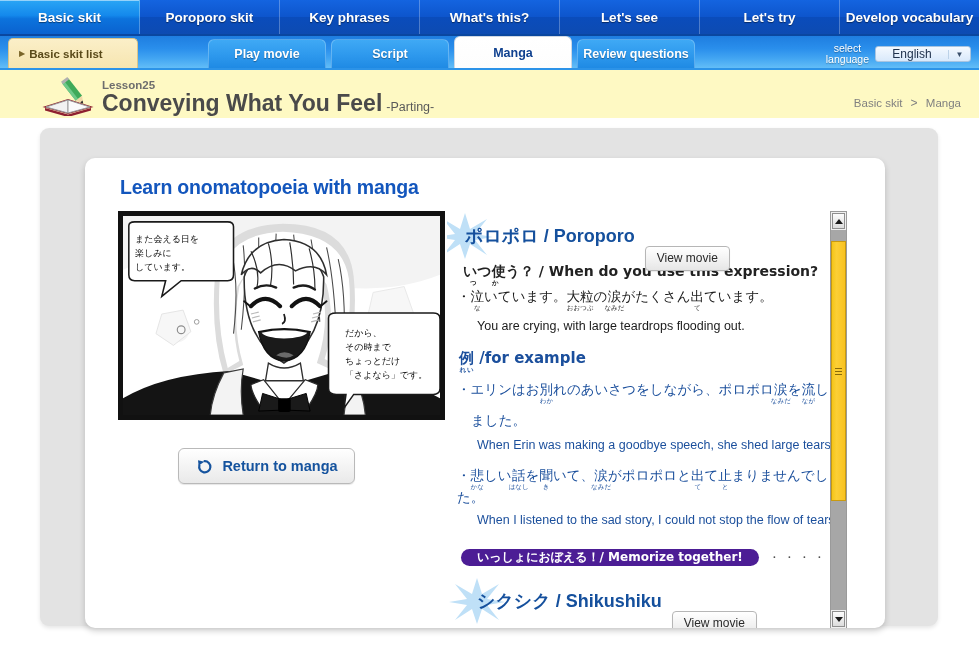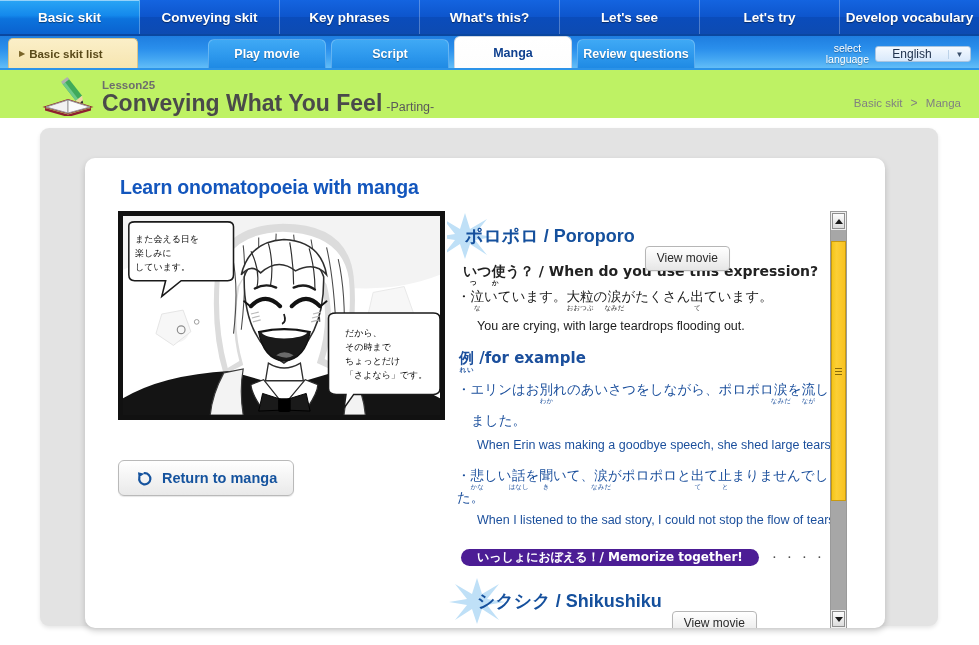--- a/index.html
+++ b/index.html
@@ -124,21 +124,21 @@
     border-left: 1px solid #bcd2e8;
   }
 
   
   .lesson-header {
     position: relative;
     height: 48px;
     padding: 4px 0 0 40px;
     display: flex;
     align-items: center;
-    background: #bef264;
+    background: #fef9c3;
   }
   .book-icon { width: 56px; height: 40px; margin-right: 6px; flex-shrink: 0; }
   .lesson-text { display: flex; flex-direction: column; justify-content: center; }
   .lesson-no {
     font-size: 11.5px; color: #6d6d6d; font-weight: bold; line-height: 13px;
   }
   .lesson-title-row { display: flex; align-items: baseline; }
   .lesson-title {
     font-size: 23px; font-weight: bold; color: #4a4a4a; line-height: 22px;
   }
@@ -205,21 +205,21 @@
     position: absolute;
     font-family: "DejaVu Sans", "Liberation Sans", sans-serif;
     color: #0c0c0c;
     font-size: 9px;
     line-height: 14px;
     white-space: pre-line;
   }
   .bubble-left { left: 12px; top: 16px; }
   .bubble-right { left: 222px; top: 110px; }
 
-  .return-btn-wrap { margin-top: 40px; text-align: left; padding-right: 30px; }
+  .return-btn-wrap { margin-top: 28px; text-align: center; padding-right: 30px; }
   .return-btn {
     display: inline-flex;
     align-items: center;
     gap: 8px;
     height: 36px;
     padding: 0 16px;
     background: linear-gradient(to bottom, #ffffff 0%, #f4f4f4 50%, #e9e9e9 100%);
     border: 1px solid #b9b9b9;
     border-radius: 6px;
     color: #15539e;
@@ -392,21 +392,21 @@
   }
 </style>
 </head>
 <body>
 
 <div class="main-nav">
   <div class="nav-item active">
       <span>Basic skit</span>
     </div>
   <div class="nav-item">
-      <span>Conveying skit</span>
+      <span>Poroporo skit</span>
     </div>
   <div class="nav-item">
       <span>Key phrases</span>
     </div>
   <div class="nav-item">
       <span>What's this?</span>
     </div>
   <div class="nav-item">
       <span>Let's see</span>
     </div>

